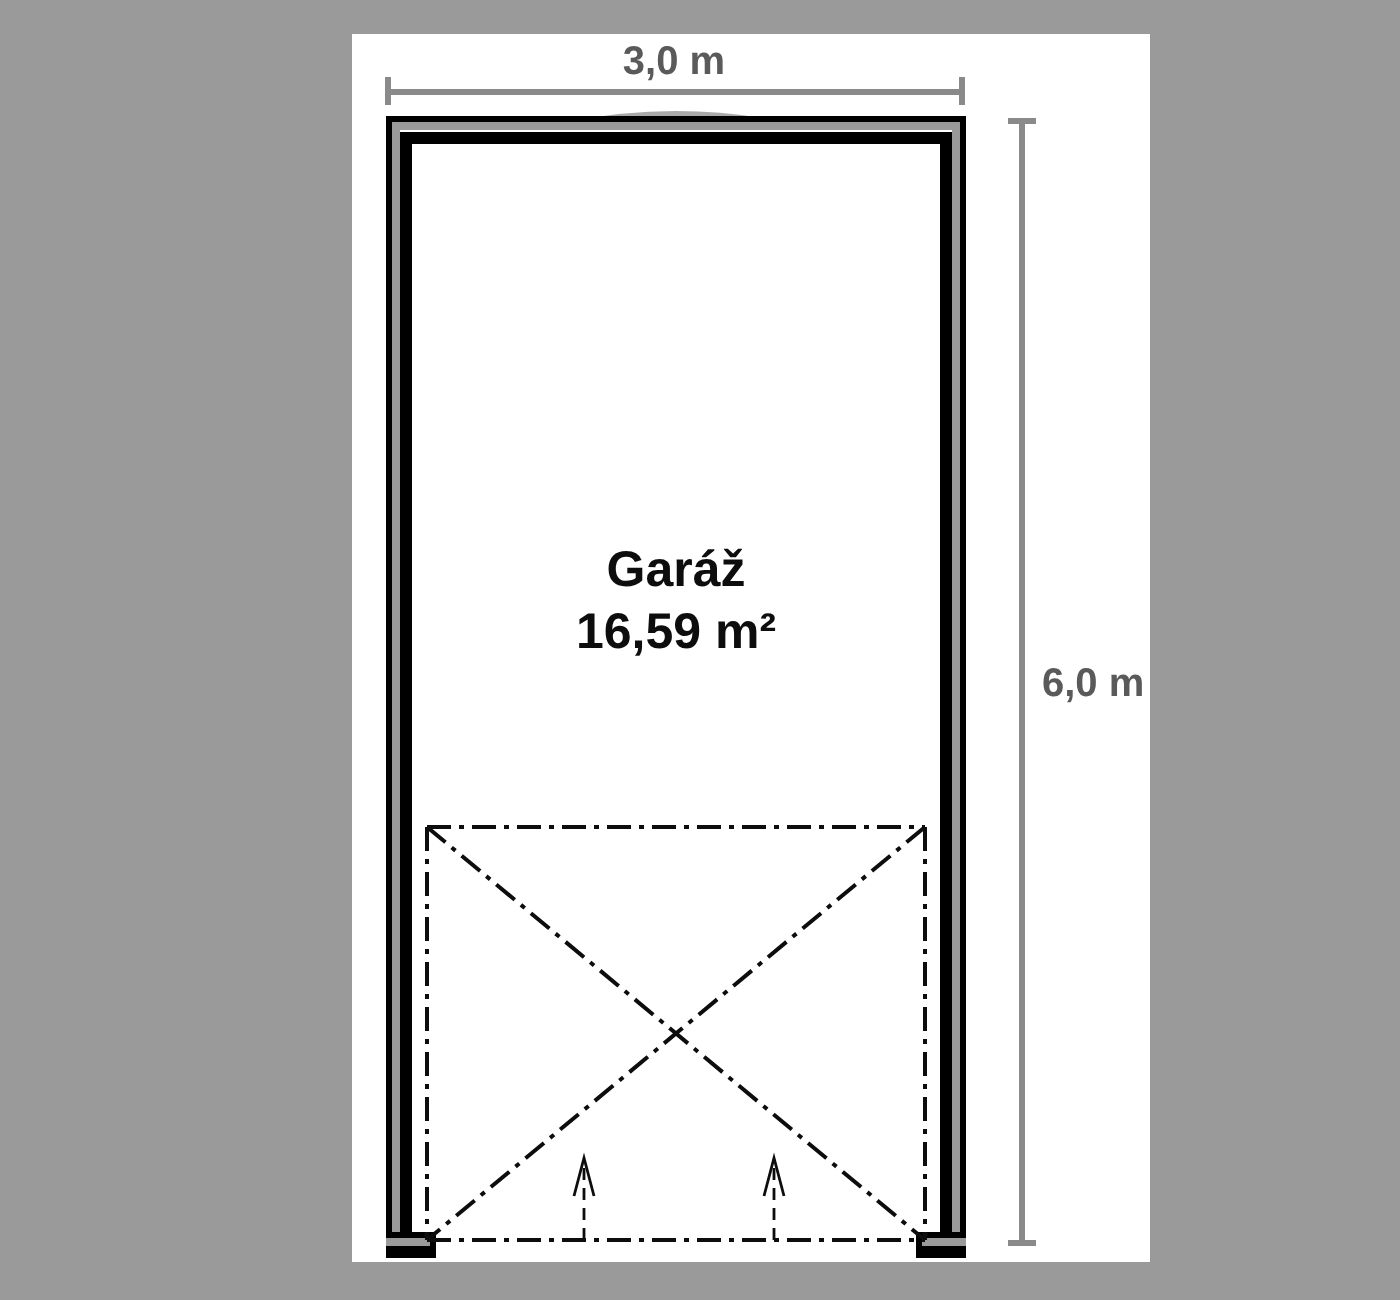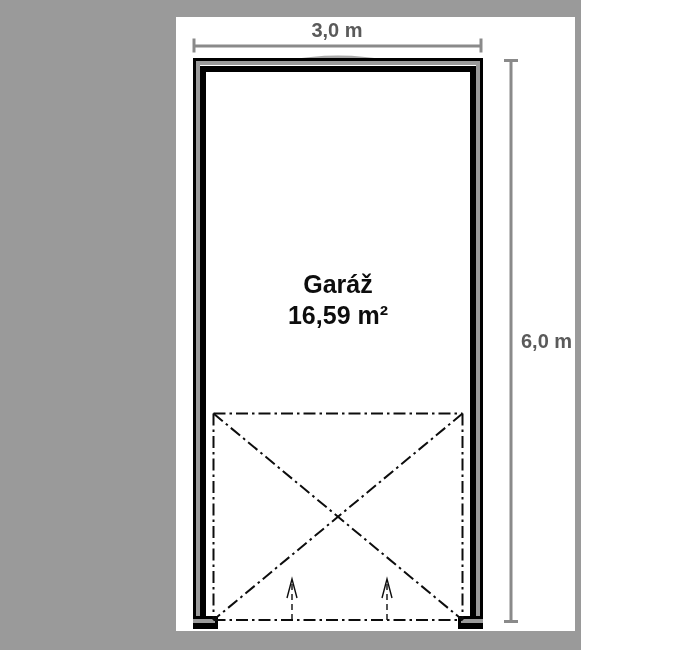--- a/index.html
+++ b/index.html
@@ -2,21 +2,21 @@
 <html><head>
 <meta charset="utf-8">
 <style>
   html, body {
     margin: 0;
     padding: 0;
     font-family: "Liberation Sans", sans-serif;
   }
   .screen {
     position: relative;
-    width: 581px;
+    width: 700px;
     height: 650px;
     background: #9a9a9a;
     overflow: hidden;
   }
   .plan-svg {
     position: absolute;
     inset: 0;
   }
   .dim-line { stroke: #8a8a8a; stroke-width: 3; fill: none; }
   .wall-outer { stroke: #000000; stroke-width: 3; fill: none; }

